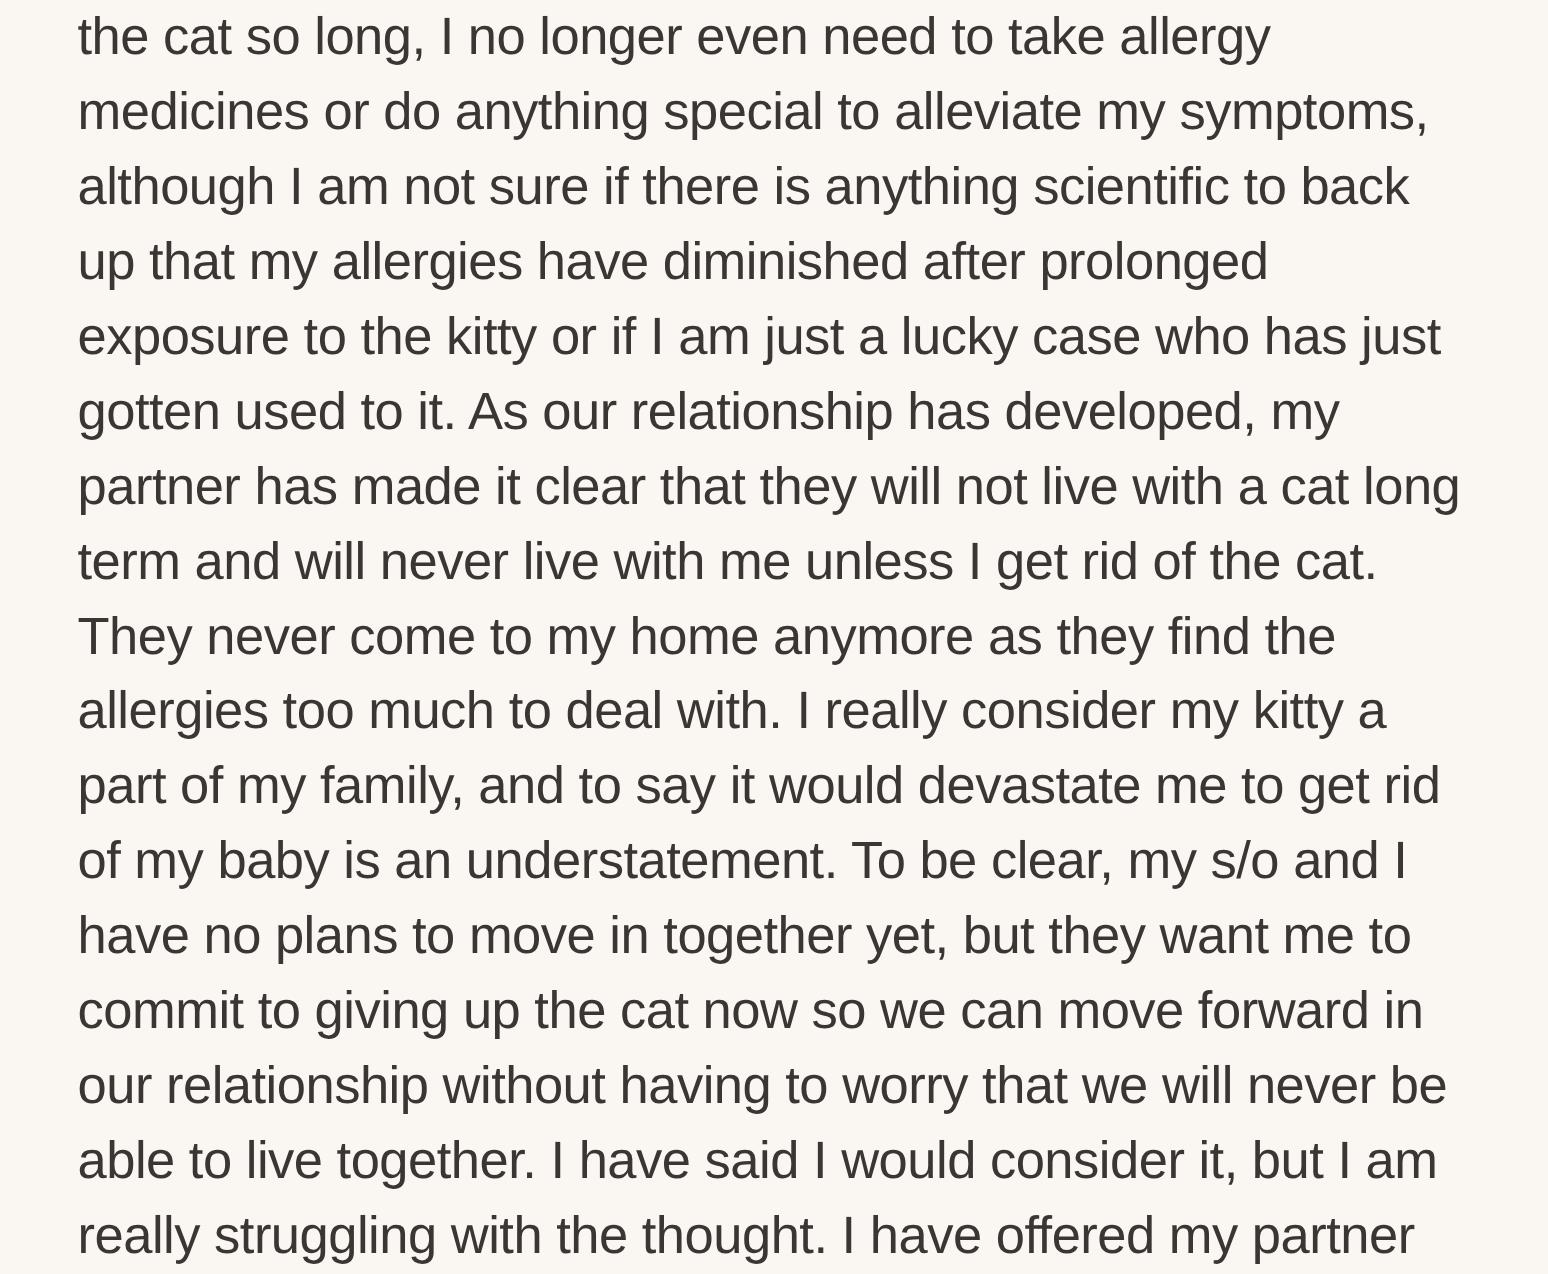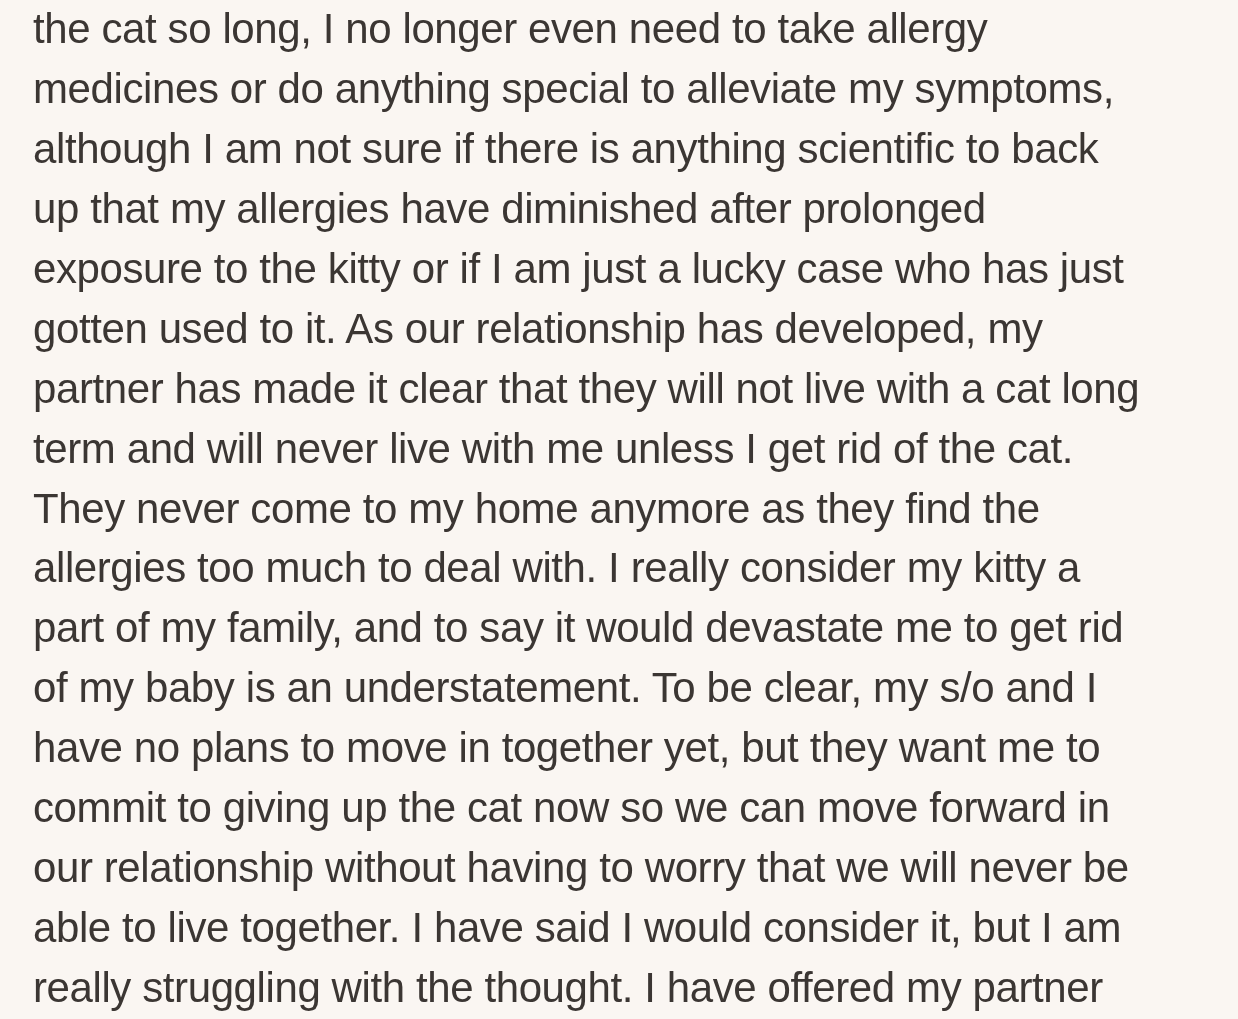--- a/index.html
+++ b/index.html
@@ -23,20 +23,21 @@
     overflow: hidden;
   }
   .post-text {
     color: var(--fg);
     font-size: 42px;
     line-height: 59.94px;
     letter-spacing: -0.4px;
     white-space: pre;          
     margin-top: -1px;
     font-weight: 400;
+    margin-left: 29px;
   }
 </style>
 </head>
 <body>
 
 <main class="post-body">
   <p class="post-text">the cat so long, I no longer even need to take allergy
 medicines or do anything special to alleviate my symptoms,
 although I am not sure if there is anything scientific to back
 up that my allergies have diminished after prolonged

